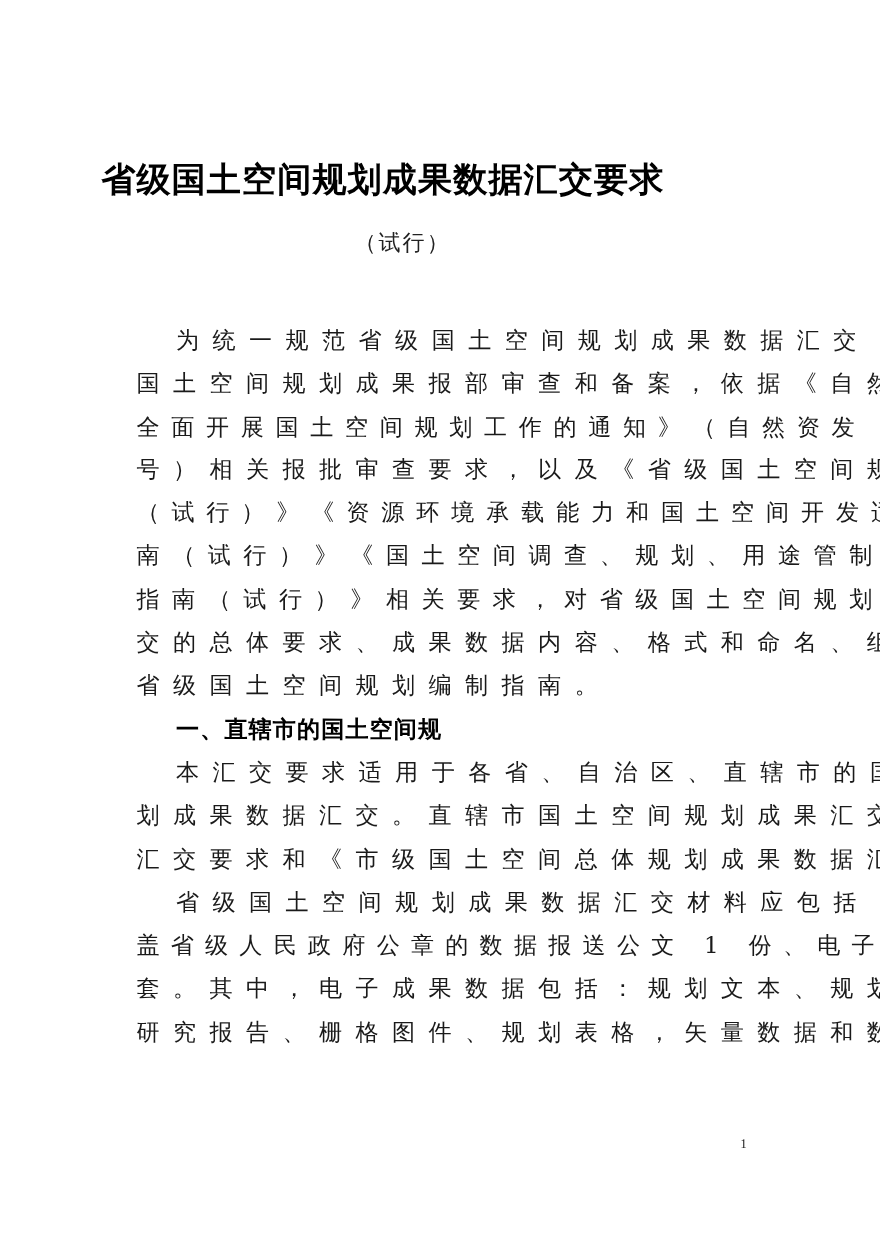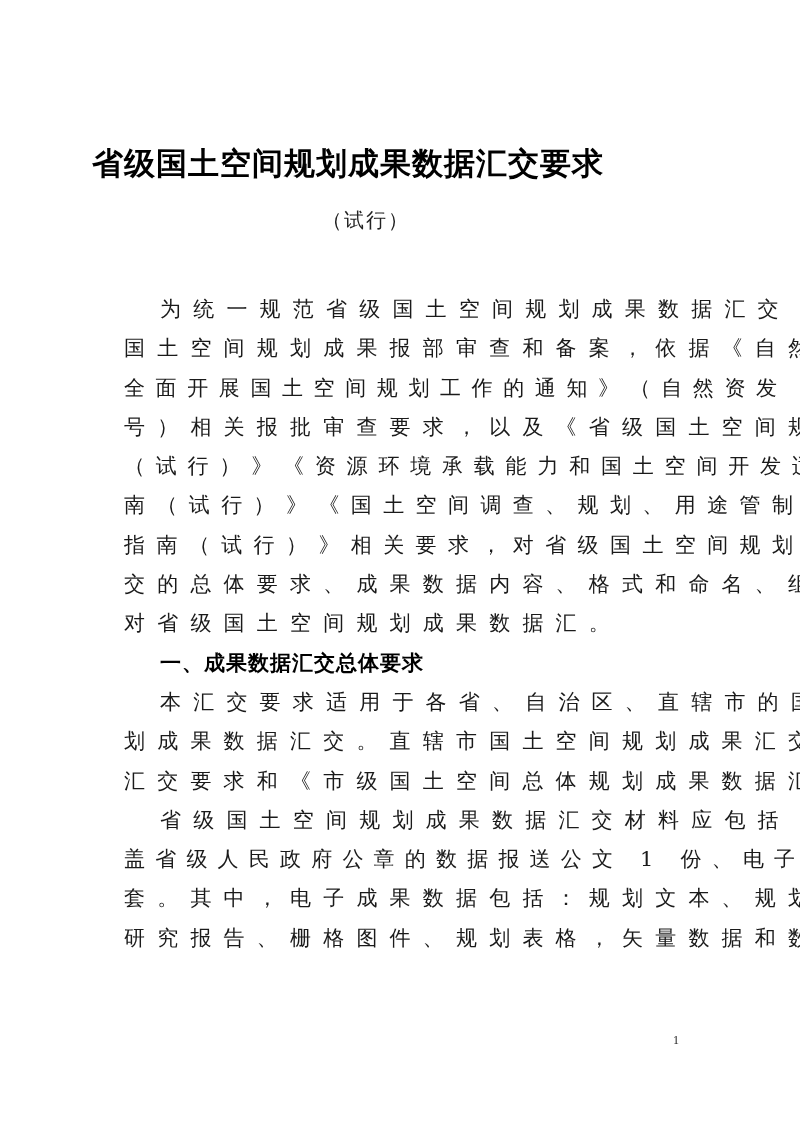--- a/index.html
+++ b/index.html
@@ -41,24 +41,24 @@
 
     <div>
       <span class="line indent">为统一规范省级国土空间规划成果数据汇交，保障省级</span>
       <span class="line">国土空间规划成果报部审查和备案，依据《自然资源部关于</span>
       <span class="line" style="letter-spacing:10.6px">全面开展国土空间规划工作的通知》（自然资发〔2019〕87</span>
       <span class="line">号）相关报批审查要求，以及《省级国土空间规划编制指南</span>
       <span class="line" style="letter-spacing:10.8px">（试行）》《资源环境承载能力和国土空间开发适宜性评价指</span>
       <span class="line" style="letter-spacing:11.4px">南（试行）》《国土空间调查、规划、用途管制用地用海分类</span>
       <span class="line" style="letter-spacing:11.4px">指南（试行）》相关要求，对省级国土空间规划成果数据汇</span>
       <span class="line">交的总体要求、成果数据内容、格式和命名、组织形式以及</span>
-      <span class="line">对省级国土空间规划成果数据汇。</span>
+      <span class="line">省级国土空间规划编制指南。</span>
     </div>
 
-    <h2>一、成果数据汇交总体要求</h2>
+    <h2>一、直辖市的国土空间规</h2>
 
     <div>
       <span class="line indent">本汇交要求适用于各省、自治区、直辖市的国土空间规</span>
       <span class="line">划成果数据汇交。直辖市国土空间规划成果汇交，可结合本</span>
       <span class="line">汇交要求和《市级国土空间总体规划成果数据汇交要求（试</span>
     </div>
 
     <div>
       <span class="line indent">省级国土空间规划成果数据汇交材料应包括：纸质的加</span>
       <span class="line" style="letter-spacing:10.2px">盖省级人民政府公章的数据报送公文 1 份、电子成果数据 1</span>

